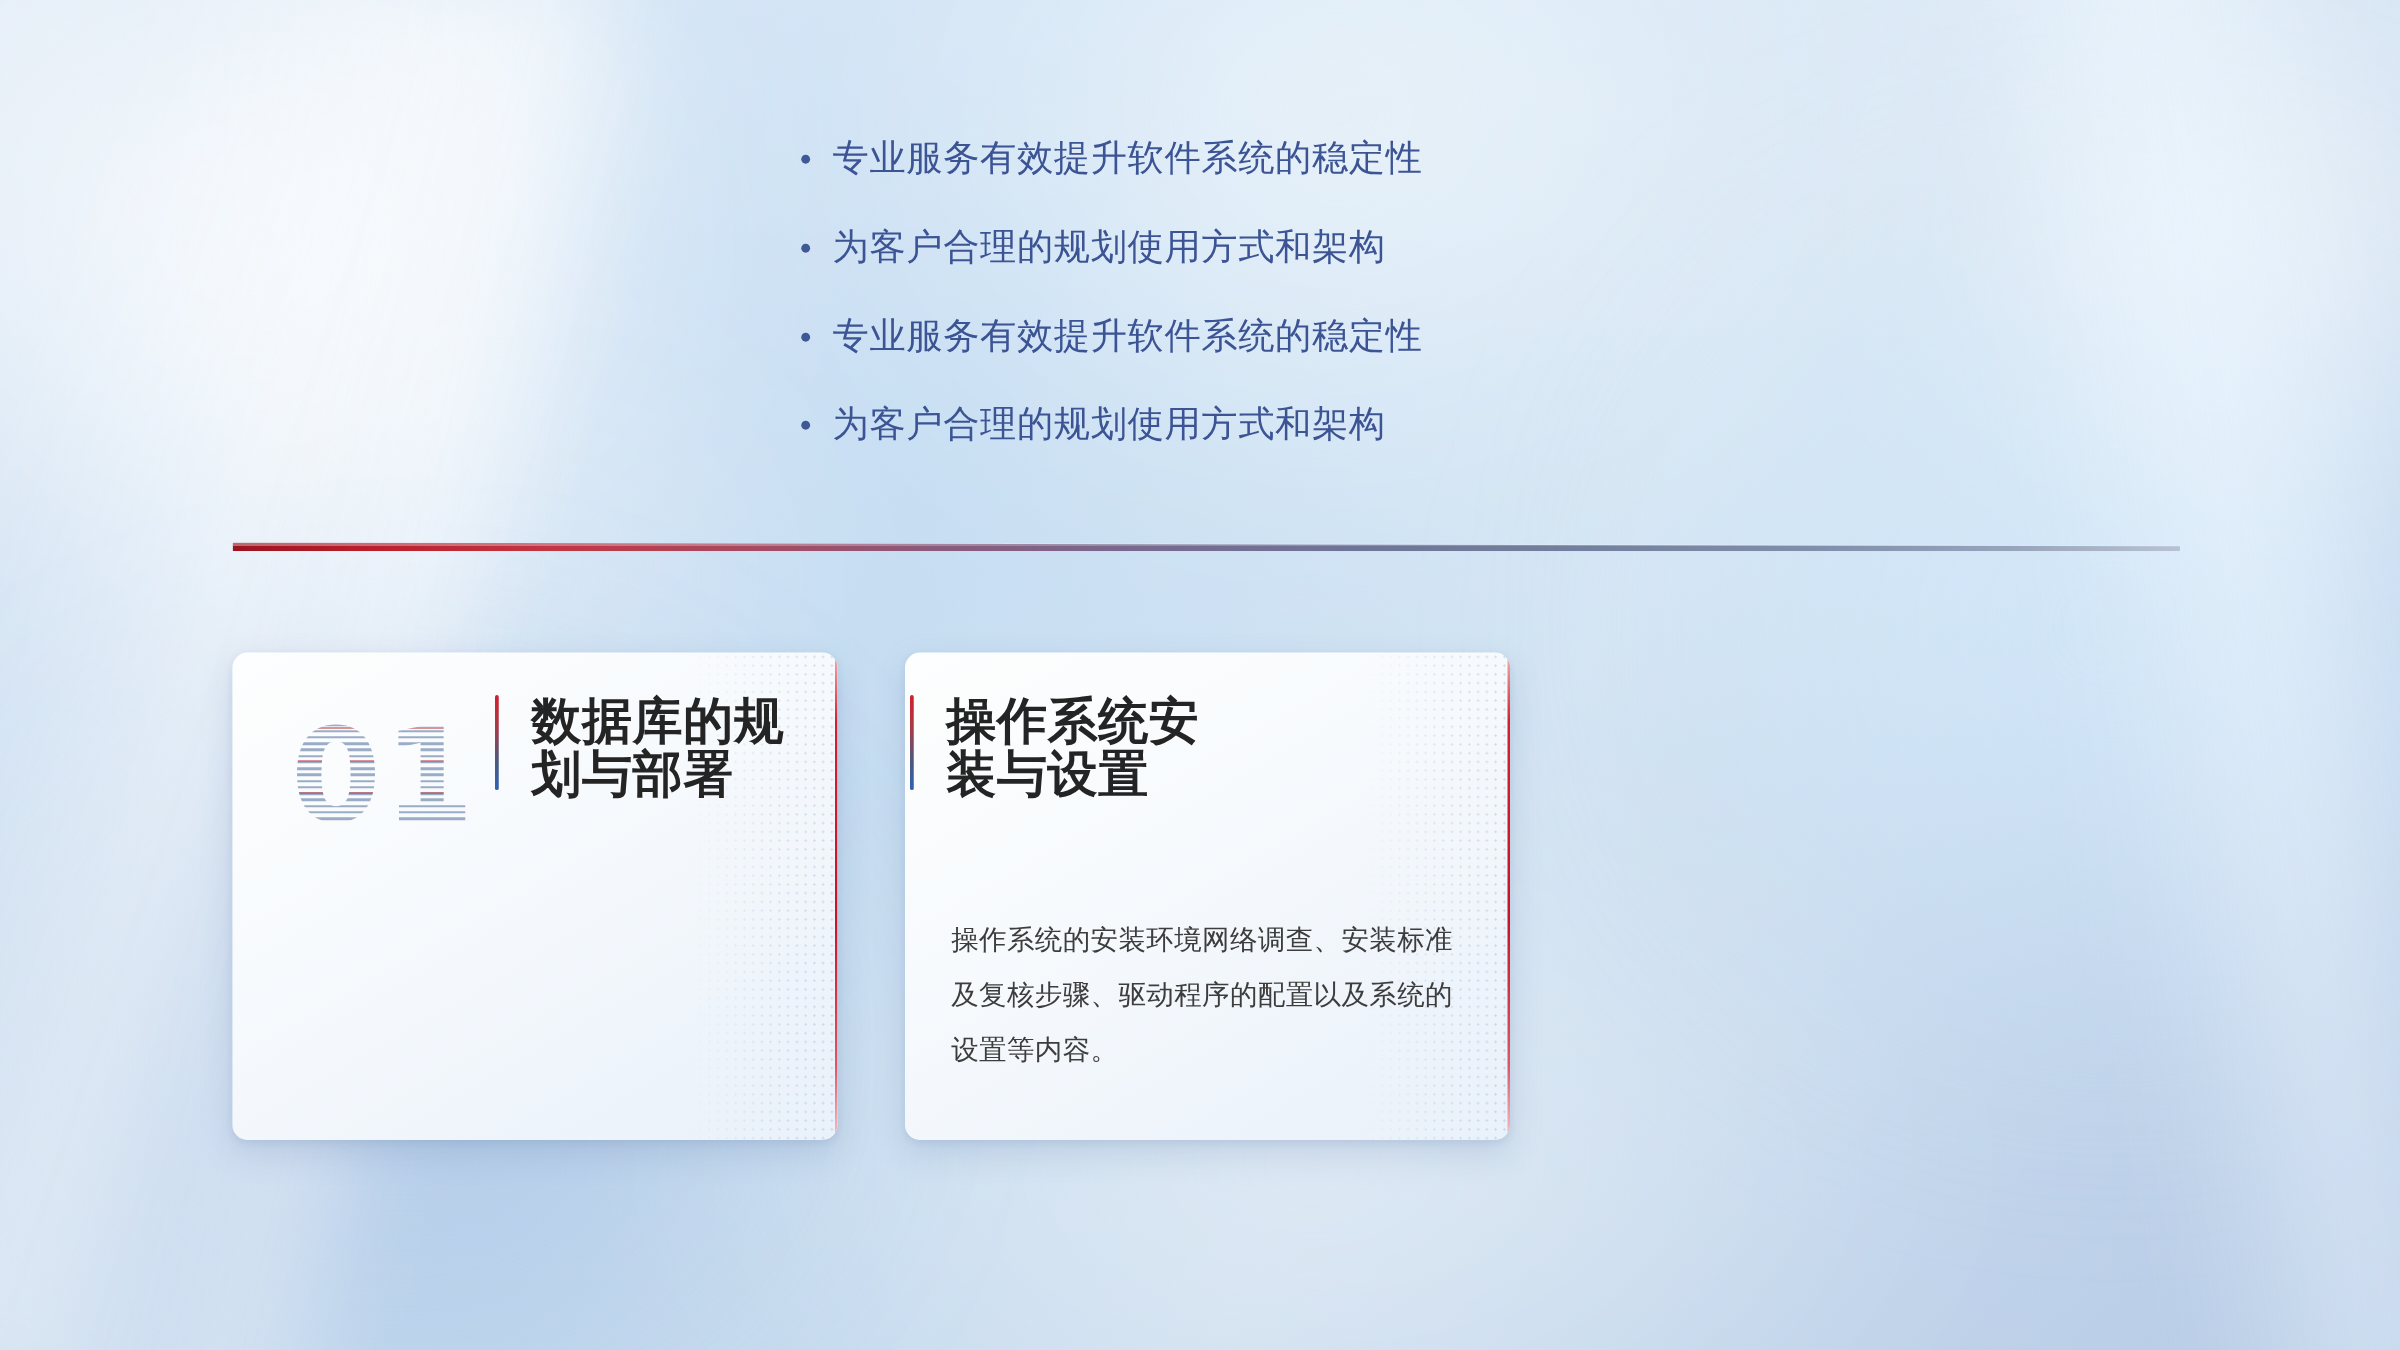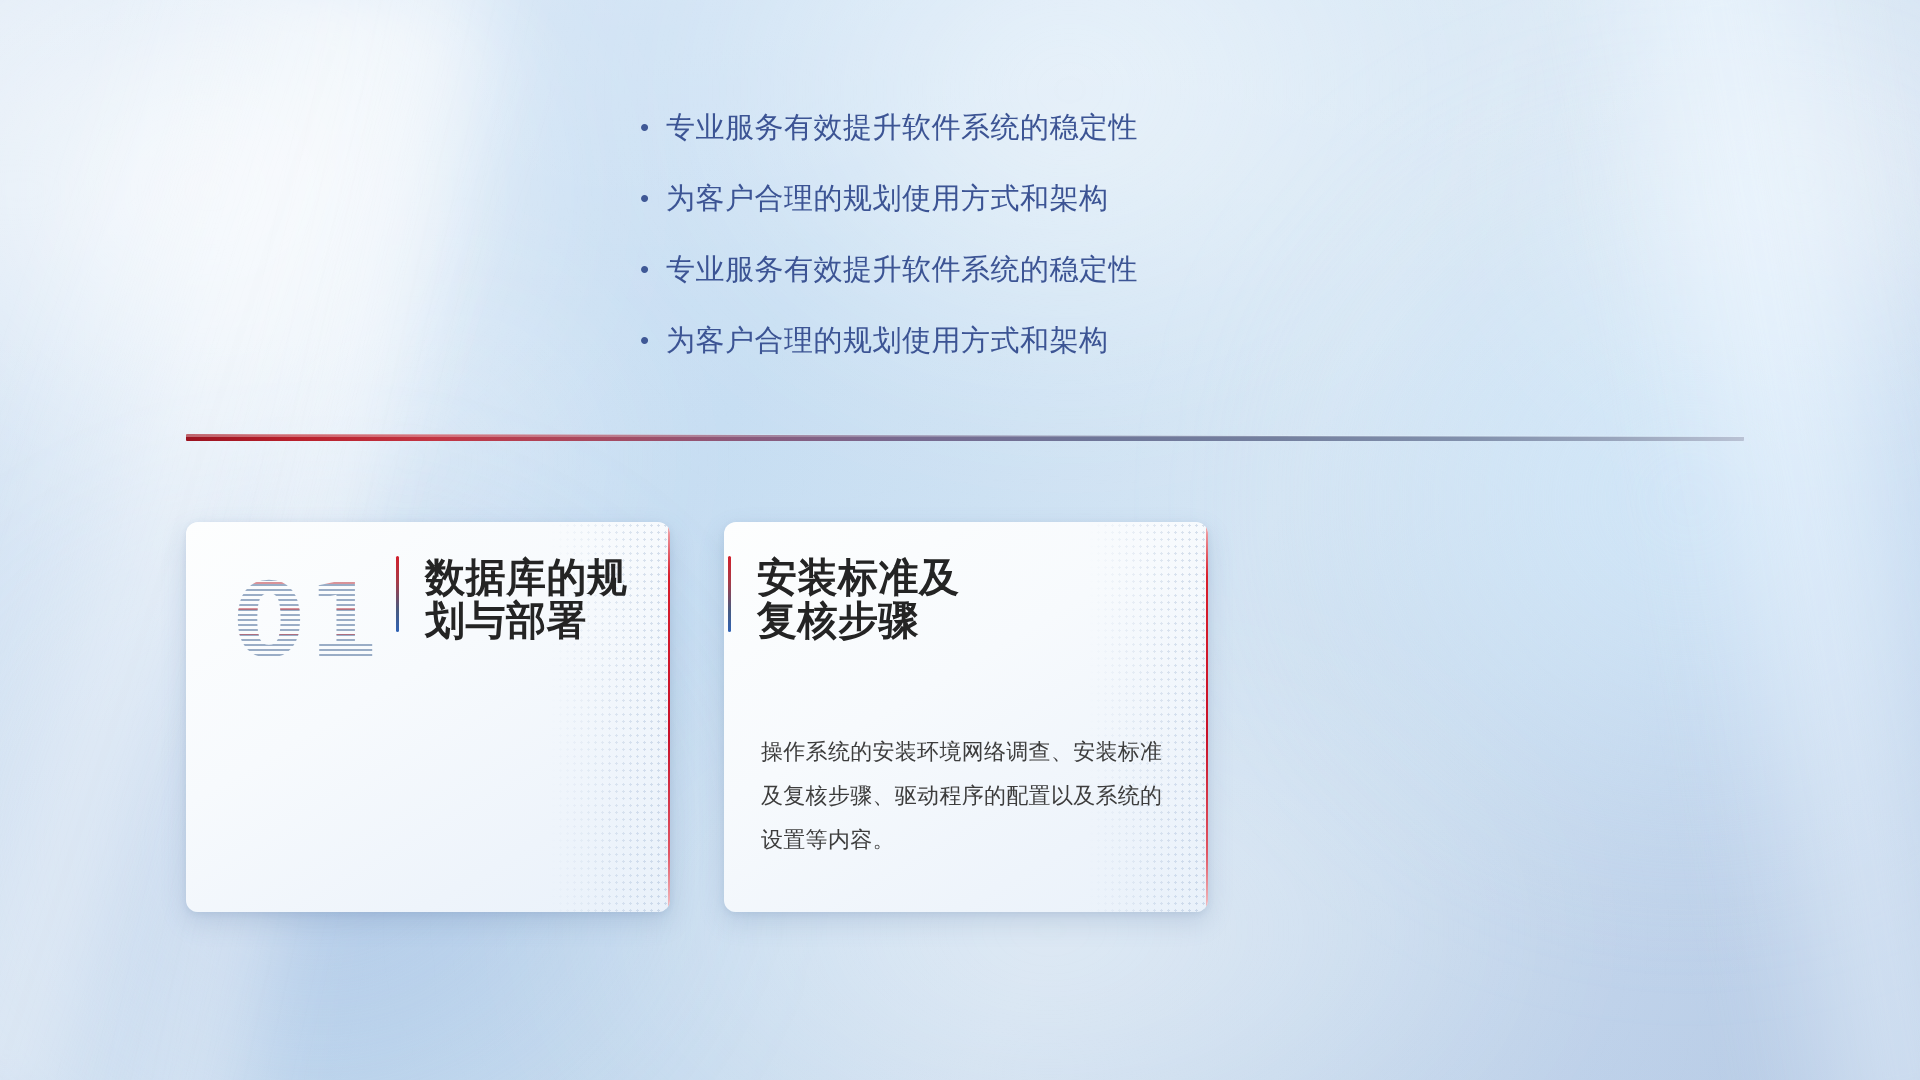--- a/index.html
+++ b/index.html
@@ -202,20 +202,20 @@
         </div>
         <div class="card-sep"></div>
         <div class="card-title">数据库的规划与部署</div>
       </div>
     </div>
 
     <div class="card">
       <div class="card-dots"></div>
       <div class="card-head">
         <div class="card-sep"></div>
-        <div class="card-title">安装标准及复核步骤</div>
+        <div class="card-title">操作系统安装与设置</div>
       </div>
       <div class="card-body">操作系统的安装环境网络调查、安装标准及复核步骤、驱动程序的配置以及系统的设置等内容。</div>
     </div>
 
 
   </div>
 </div>
 
 </body></html>

